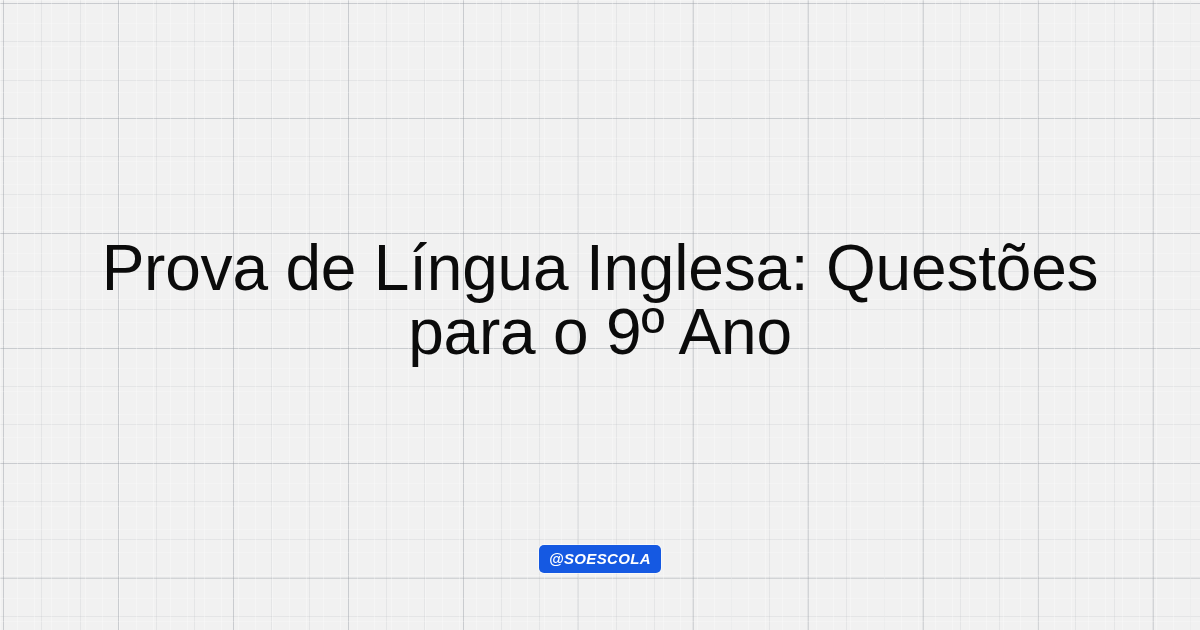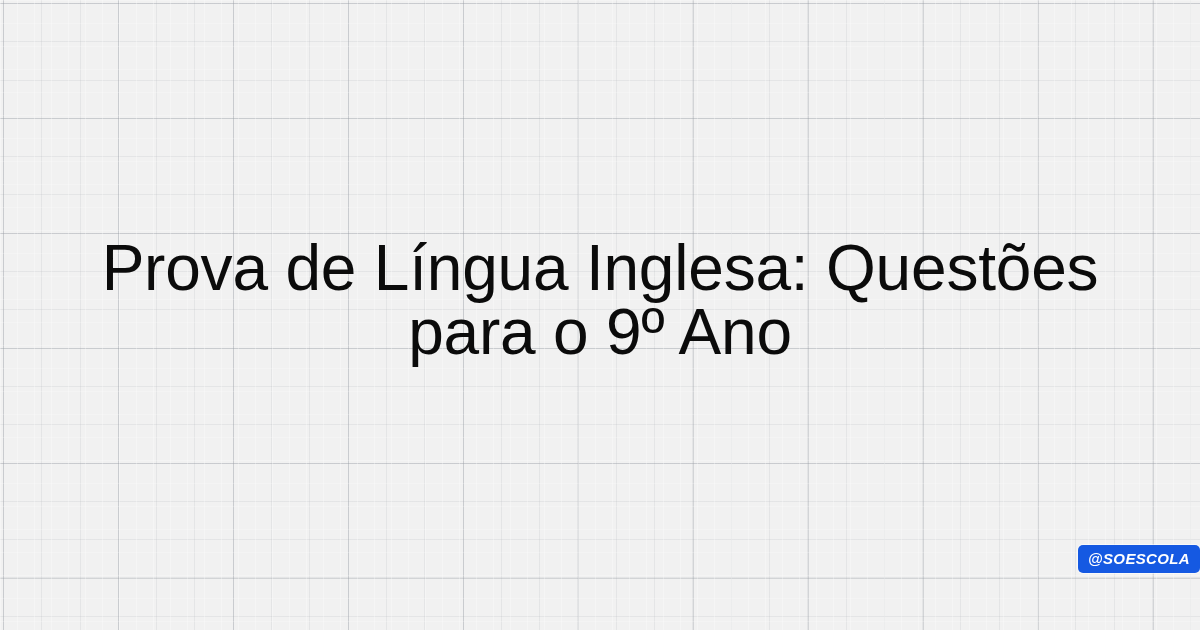--- a/index.html
+++ b/index.html
@@ -116,21 +116,21 @@
     word-wrap: break-word;
   }
 
   
   .badge-wrap {
     position: absolute;
     left: 0;
     right: 0;
     top: 545px;
     display: flex;
-    justify-content: flex-end;
+    justify-content: center;
   }
 
   .handle-badge {
     display: inline-block;
     background: #1559e2;
     color: #ffffff;
     font-family: "Liberation Sans", sans-serif;
     font-size: 15px;
     font-weight: 700;
     font-style: italic;

